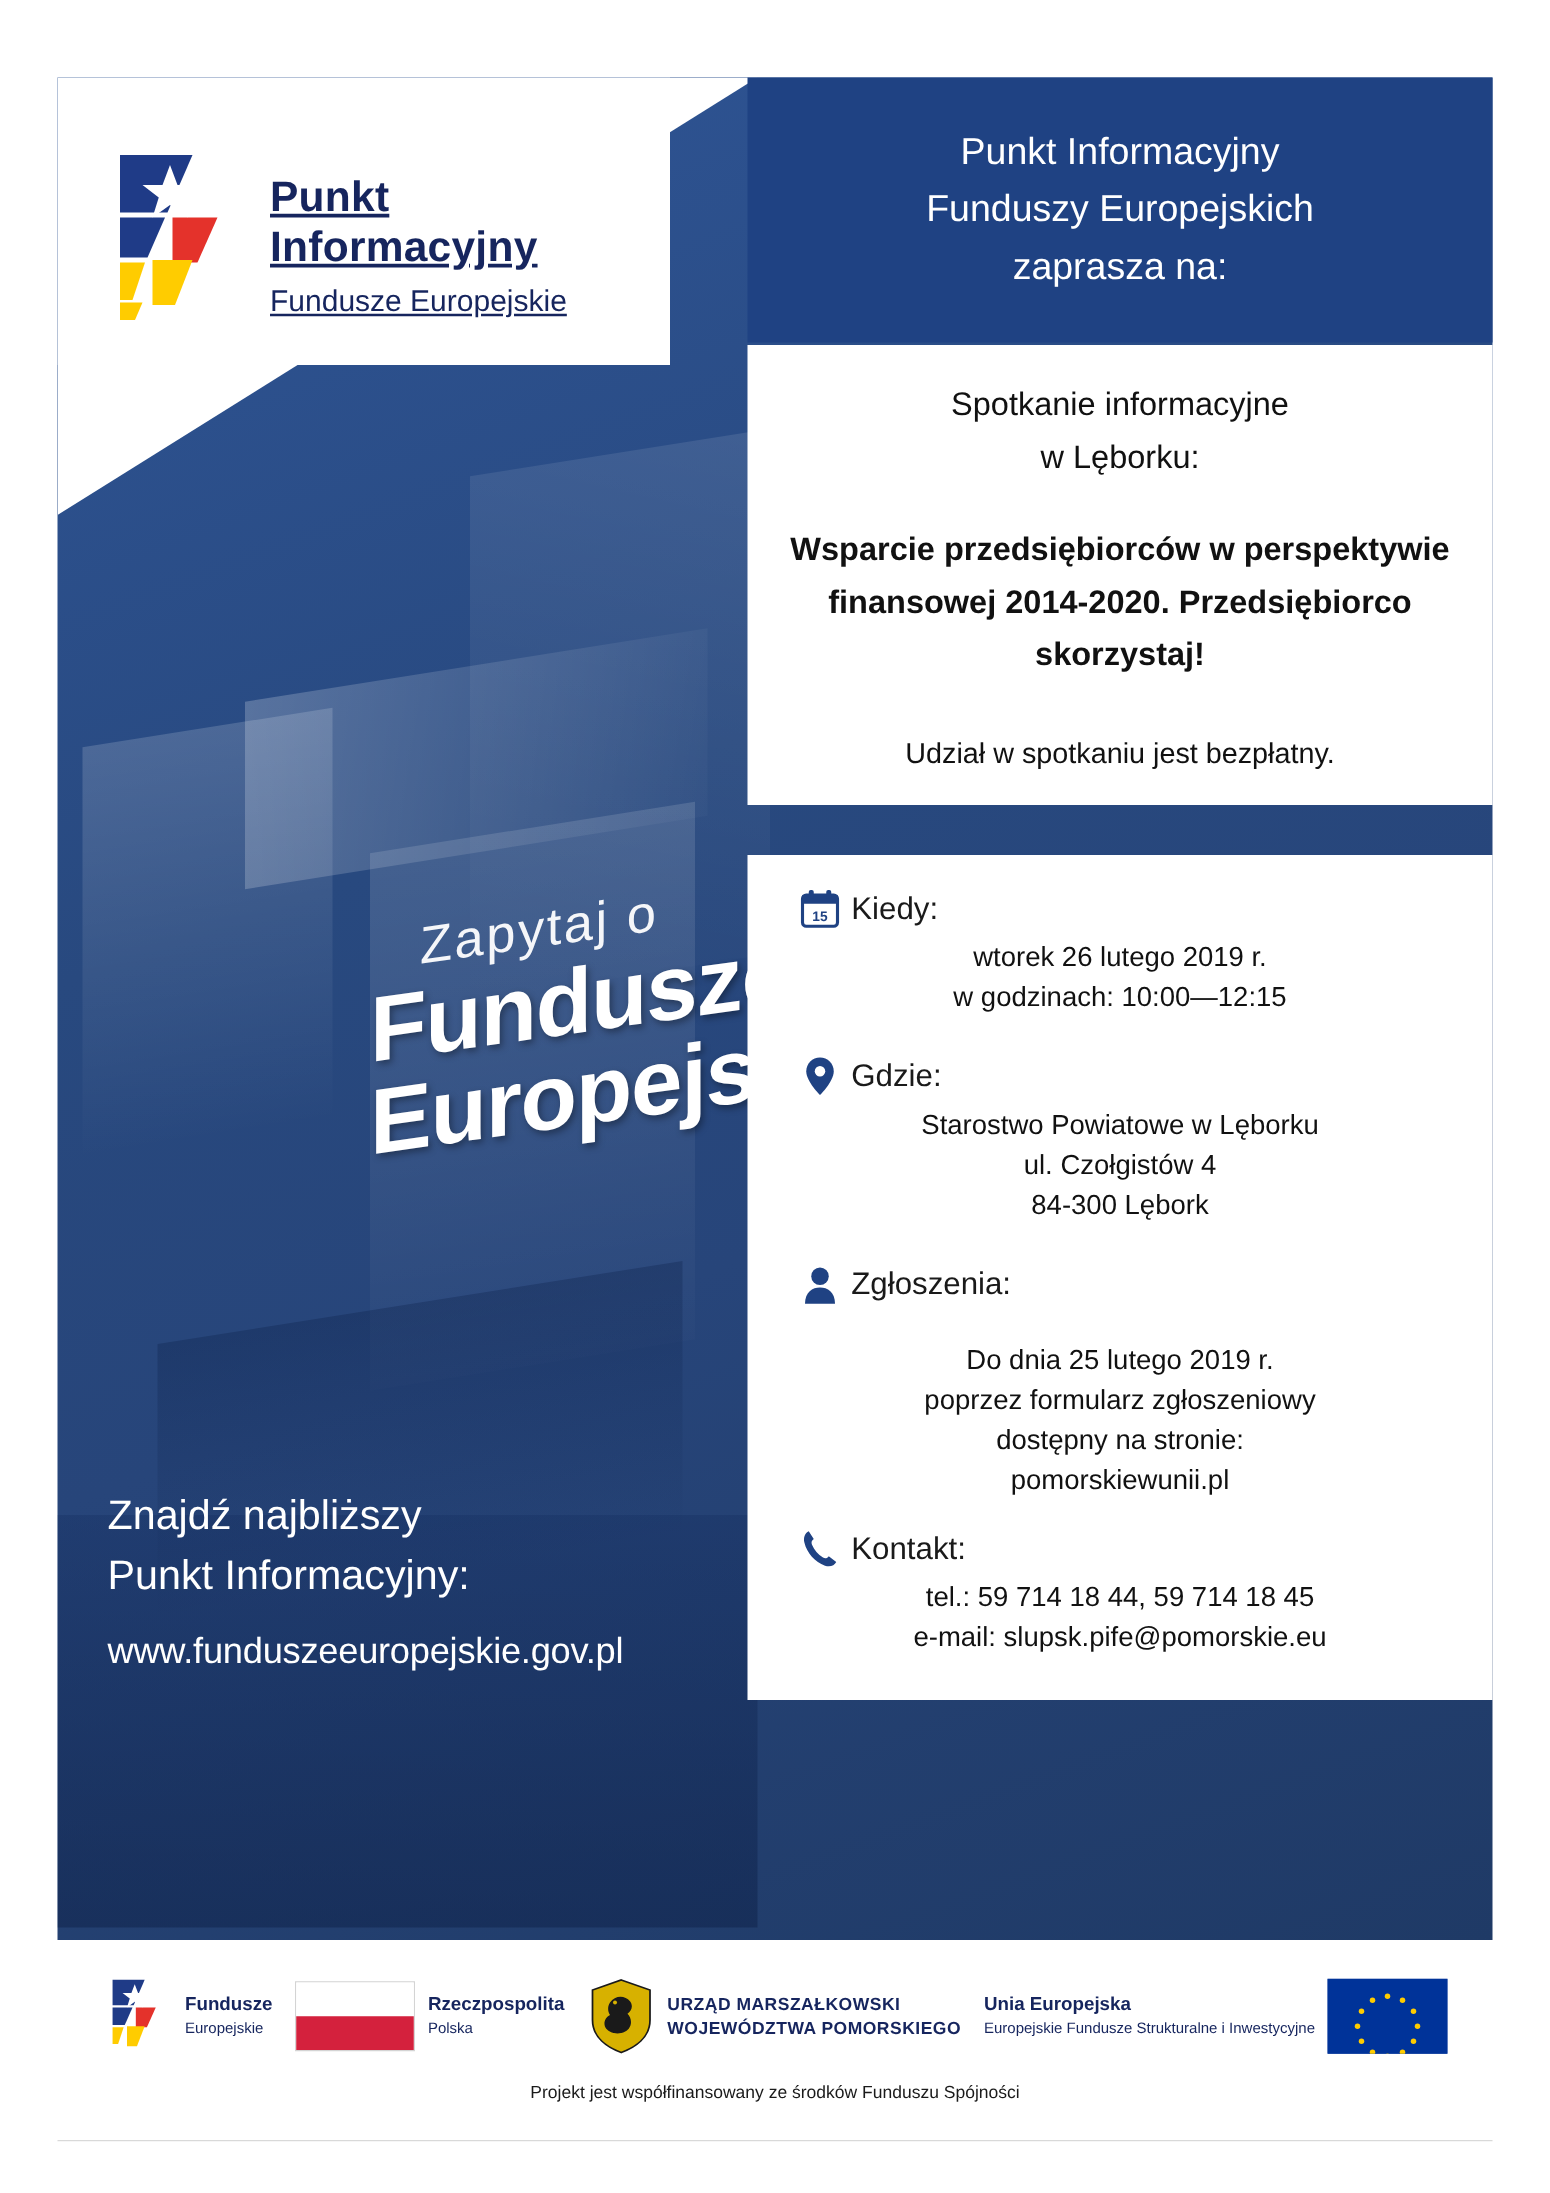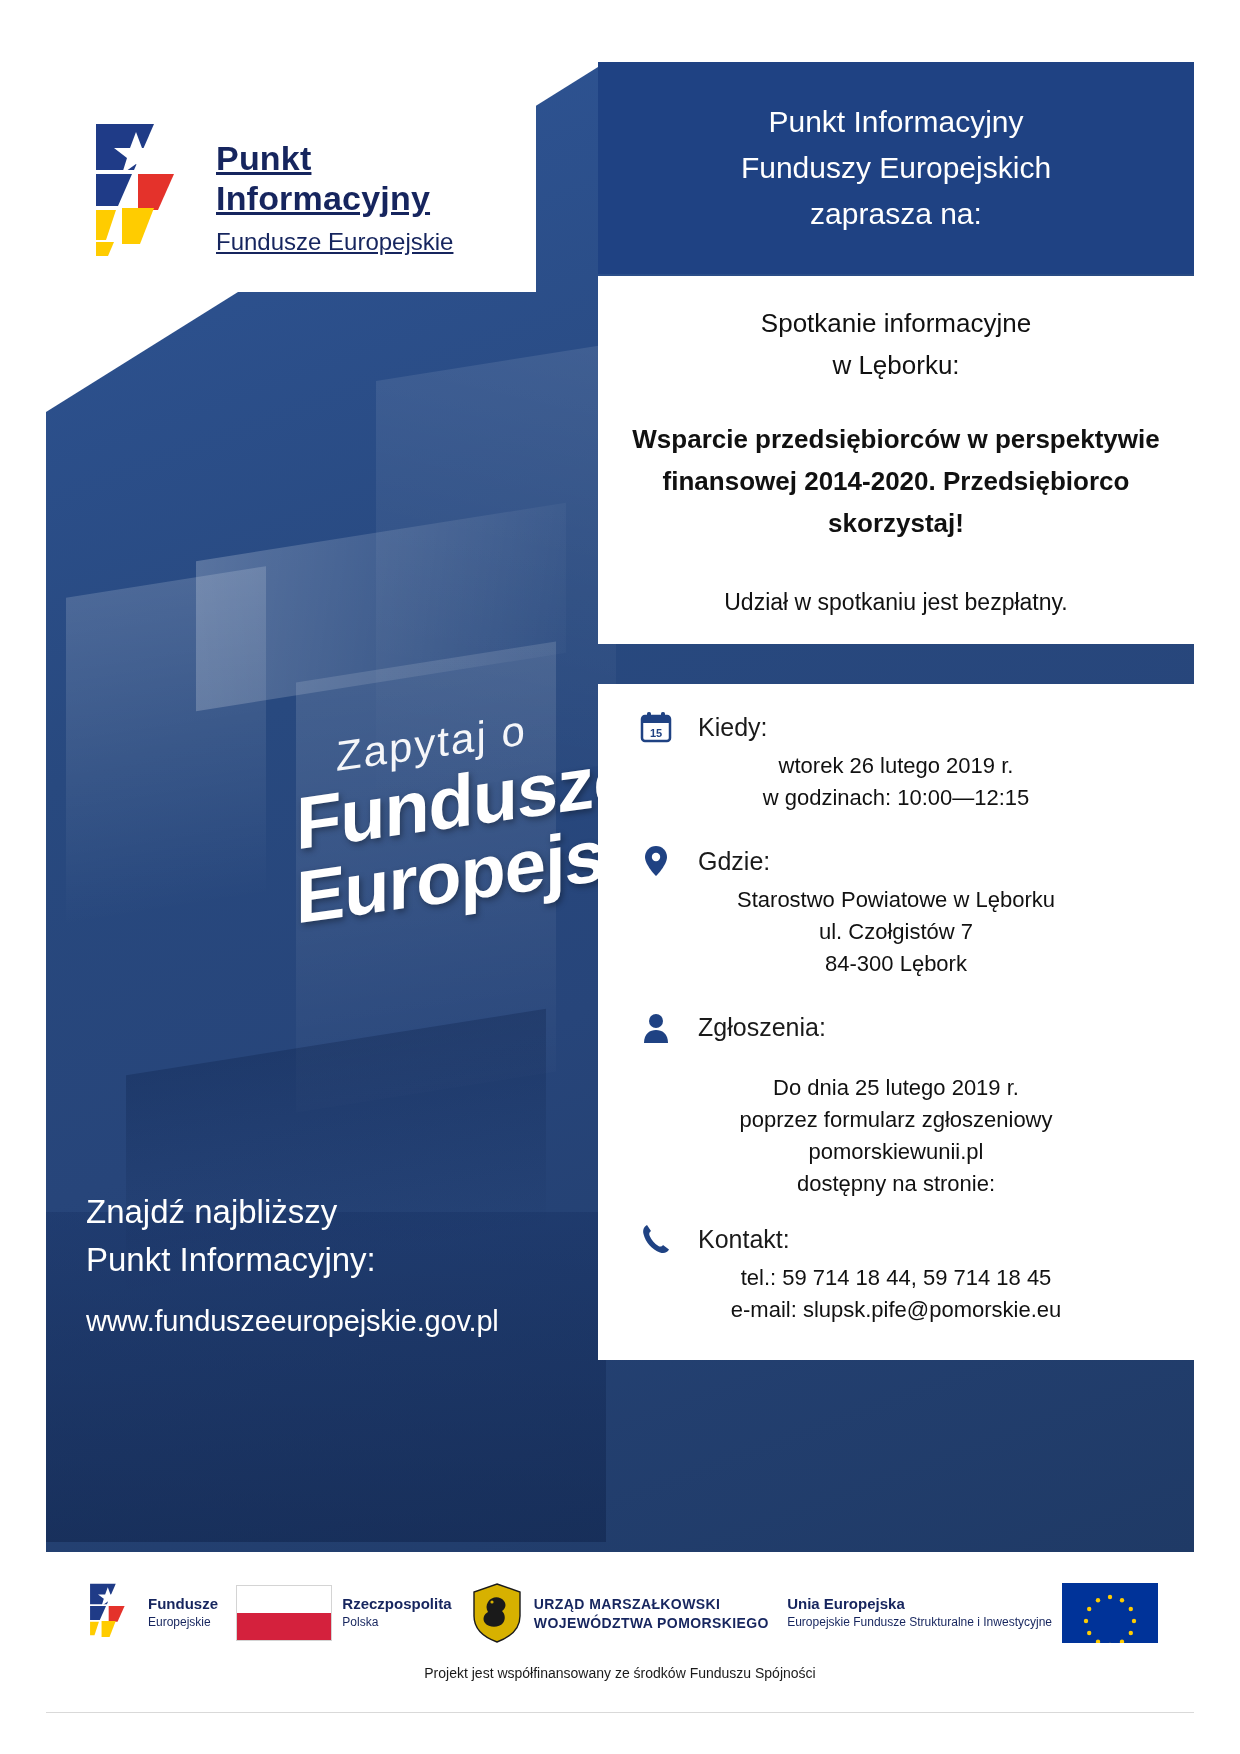--- a/index.html
+++ b/index.html
@@ -178,21 +178,21 @@
     width: 596px;
     height: 676px;
     background: #ffffff;
     color: #111111;
     box-sizing: border-box;
     padding: 26px 24px 0 24px;
   }
   .row-head {
     display: flex;
     align-items: center;
-    gap: 26px;
+    gap: 9px;
     margin-left: 18px;
   }
   .row-head .lbl {
     font-size: 25px;
     color: #1a1a1a;
   }
   .icon {
     width: 32px;
     height: 34px;
     flex: 0 0 32px;
@@ -405,39 +405,39 @@
 
     <div class="row-head">
       <svg class="icon" viewBox="0 0 32 34">
         <path d="M16 2 C9.9 2 5 6.9 5 13 c0 8.2 11 19 11 19 s11-10.8 11-19 C27 6.9 22.1 2 16 2 z" fill="#1f4283"></path>
         <circle cx="16" cy="13" r="4.2" fill="#ffffff"></circle>
       </svg>
       <span class="lbl">Gdzie:</span>
     </div>
     <div class="row-body">
       <div>Starostwo Powiatowe w Lęborku</div>
-      <div>ul. Czołgistów 7</div>
+      <div>ul. Czołgistów 4</div>
       <div>84-300 Lębork</div>
     </div>
 
     <div class="gap-m"></div>
 
     <div class="row-head">
       <svg class="icon" viewBox="0 0 32 34">
         <circle cx="16" cy="11" r="7" fill="#1f4283"></circle>
         <path d="M4 33 C4 23.5 10 20 16 20 C22 20 28 23.5 28 33 Z" fill="#1f4283"></path>
       </svg>
       <span class="lbl">Zgłoszenia:</span>
     </div>
     <div class="row-body">
       <div class="gap-s"></div>
       <div>Do dnia  25 lutego 2019 r.</div>
       <div>poprzez formularz zgłoszeniowy</div>
+      <div>dostępny na stronie:</div>
       <div>pomorskiewunii.pl</div>
-      <div>dostępny na stronie:</div>
     </div>
 
     <div class="gap-s"></div>
 
     <div class="row-head">
       <svg class="icon" viewBox="0 0 32 34">
         <path d="M7 3 c-3 1.5-4.5 5-3.5 9 c2 8.5 8.5 15.5 16.5 18.5 c4 1.4 7.5 0 9-3 l-6-4.5 c-1.3 1.8-3 2-4.6 1 c-4-2.5-7-6-8.8-10.3 c-.8-1.9-.3-3.4 1.4-4.6 z" fill="#1f4283"></path>
       </svg>
       <span class="lbl">Kontakt:</span>
     </div>

